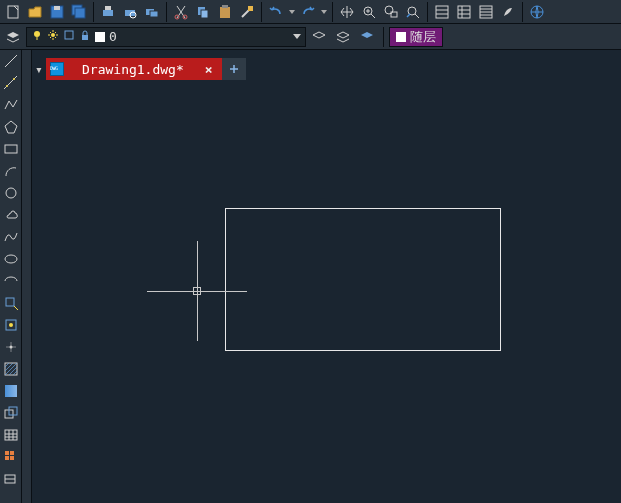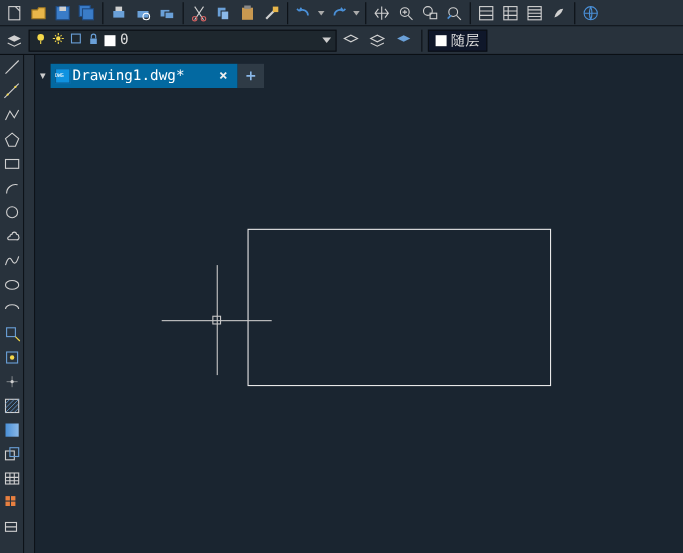--- a/index.html
+++ b/index.html
@@ -62,21 +62,21 @@
   .layer-combo .caret {
     margin-left: auto;
     width: 0; height: 0;
     border-left: 4px solid transparent;
     border-right: 4px solid transparent;
     border-top: 5px solid #ccc;
   }
   .layer-combo2 {
     display: flex;
     align-items: center;
-    background: #0f172a;
+    background: #701a75;
     border: 1px solid #0a0f14;
     height: 20px;
     padding: 0 6px;
     gap: 4px;
     color: #ddd;
   }
   .sq { width: 10px; height: 10px; background: #fff; }
   
   .left-rail {
     position: absolute;
@@ -120,23 +120,23 @@
   }
   .tab-drop {
     width: 14px;
     display:flex; align-items:center; justify-content:center;
     color:#ccc;
     cursor:pointer;
   }
   .tab {
     display: flex;
     align-items: center;
-    background: #0369a1;
+    background: #b91c1c;
     padding: 0 6px 0 4px;
-    gap: 2px;
+    gap: 18px;
     color: #fff;
     min-width: 170px;
   }
   .tab .doc-ico { width:14px; height:14px; background:#0f92e0; border:1px solid #0a5c91; position:relative; }
   .tab .doc-ico::after{content:"DWG"; position:absolute; font-size:6px; color:#fff; left:-2px; top:2px; letter-spacing:-0.5px; transform:scale(0.8);}
   .tab .close {
     margin-left: auto;
     width: 14px; height: 14px;
     display:flex; align-items:center; justify-content:center;
     color:#eee; cursor:pointer; font-weight:bold;

